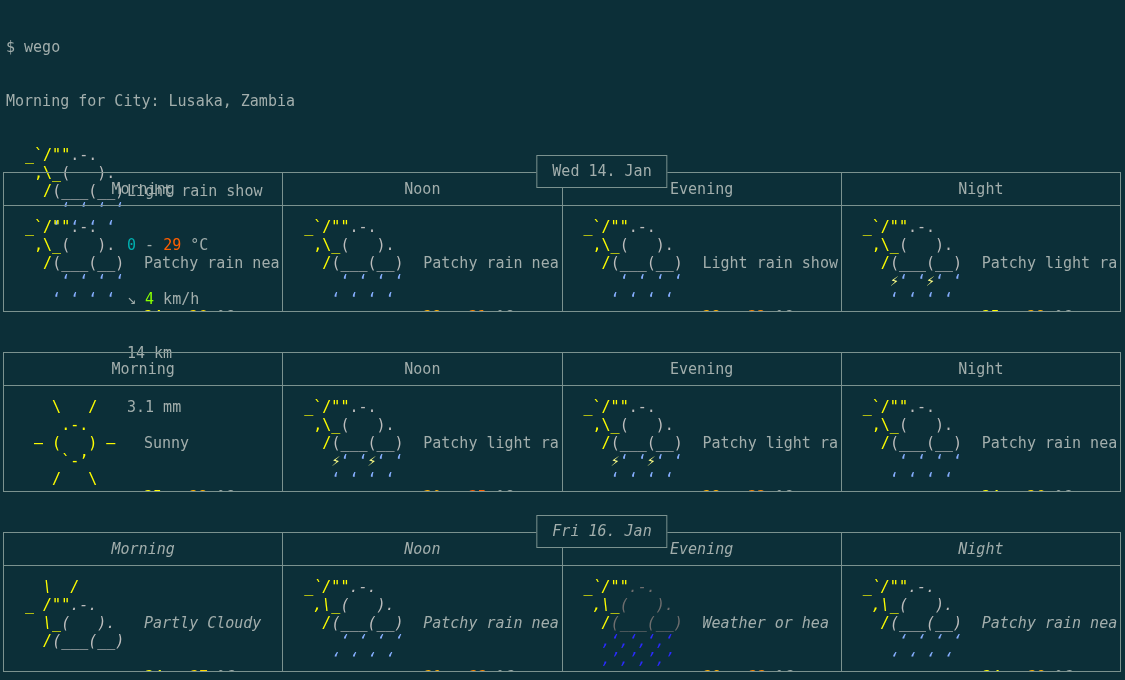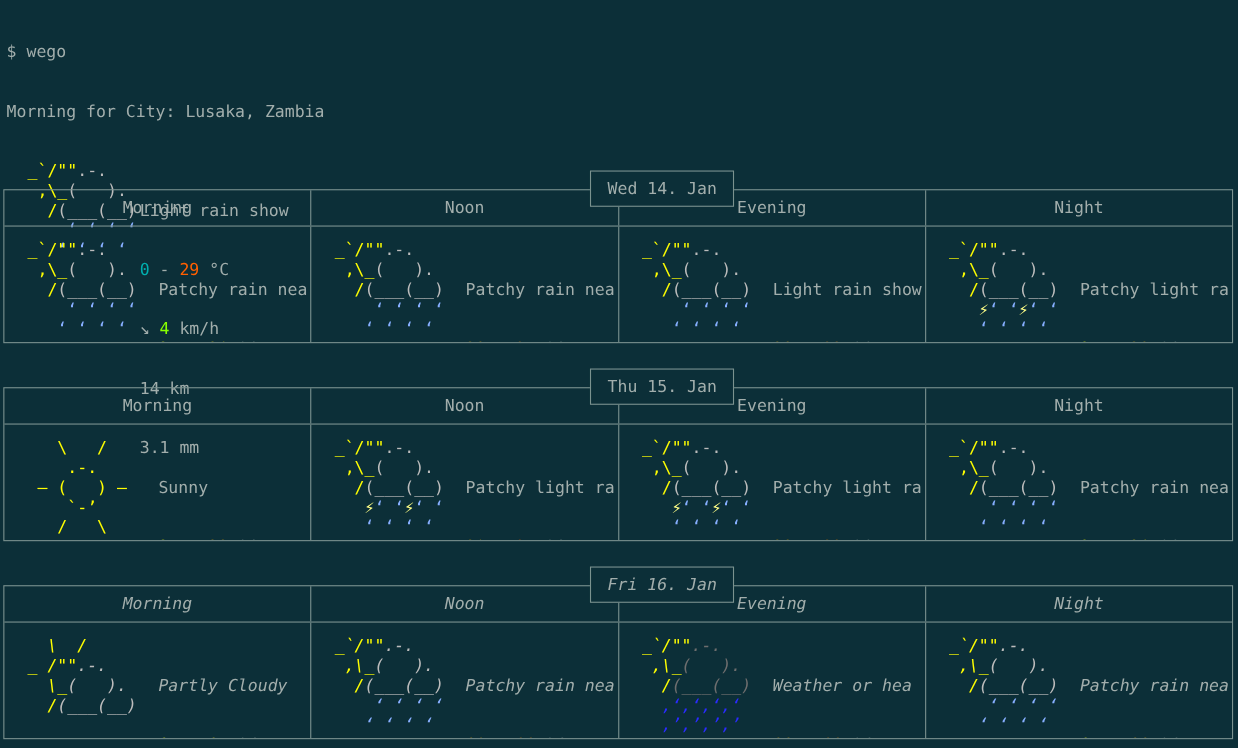--- a/index.html
+++ b/index.html
@@ -103,21 +103,20 @@
       <div><span style="color: var(--t226);">25</span><span style="color: var(--fg);"> - </span><span style="color: var(--t214);">28</span><span style="color: var(--fg);"> °C</span></div>
       
       
       
     </div>
   </div>
         </div>
     </div>
   </div>
     <div class="day-section" style="top: 335px;">
-    <div class="day-box">Thu 15. Jan</div>
     <div class="ftable">
       <div class="hrow">
           <div class="hcell">Morning</div>
           <div class="hcell">Noon</div>
           <div class="hcell">Evening</div>
           <div class="hcell">Night</div>
         </div>
       <div class="crow">
           <div class="ccell">
     <div class="icon pre"><div><span style="color: var(--sun);">    \   /</span></div><div><span style="color: var(--sun);">     .-.</span></div><div><span style="color: var(--sun);">  ― (   ) ―</span></div><div><span style="color: var(--sun);">     `-’</span></div><div><span style="color: var(--sun);">    /   \</span></div></div>

